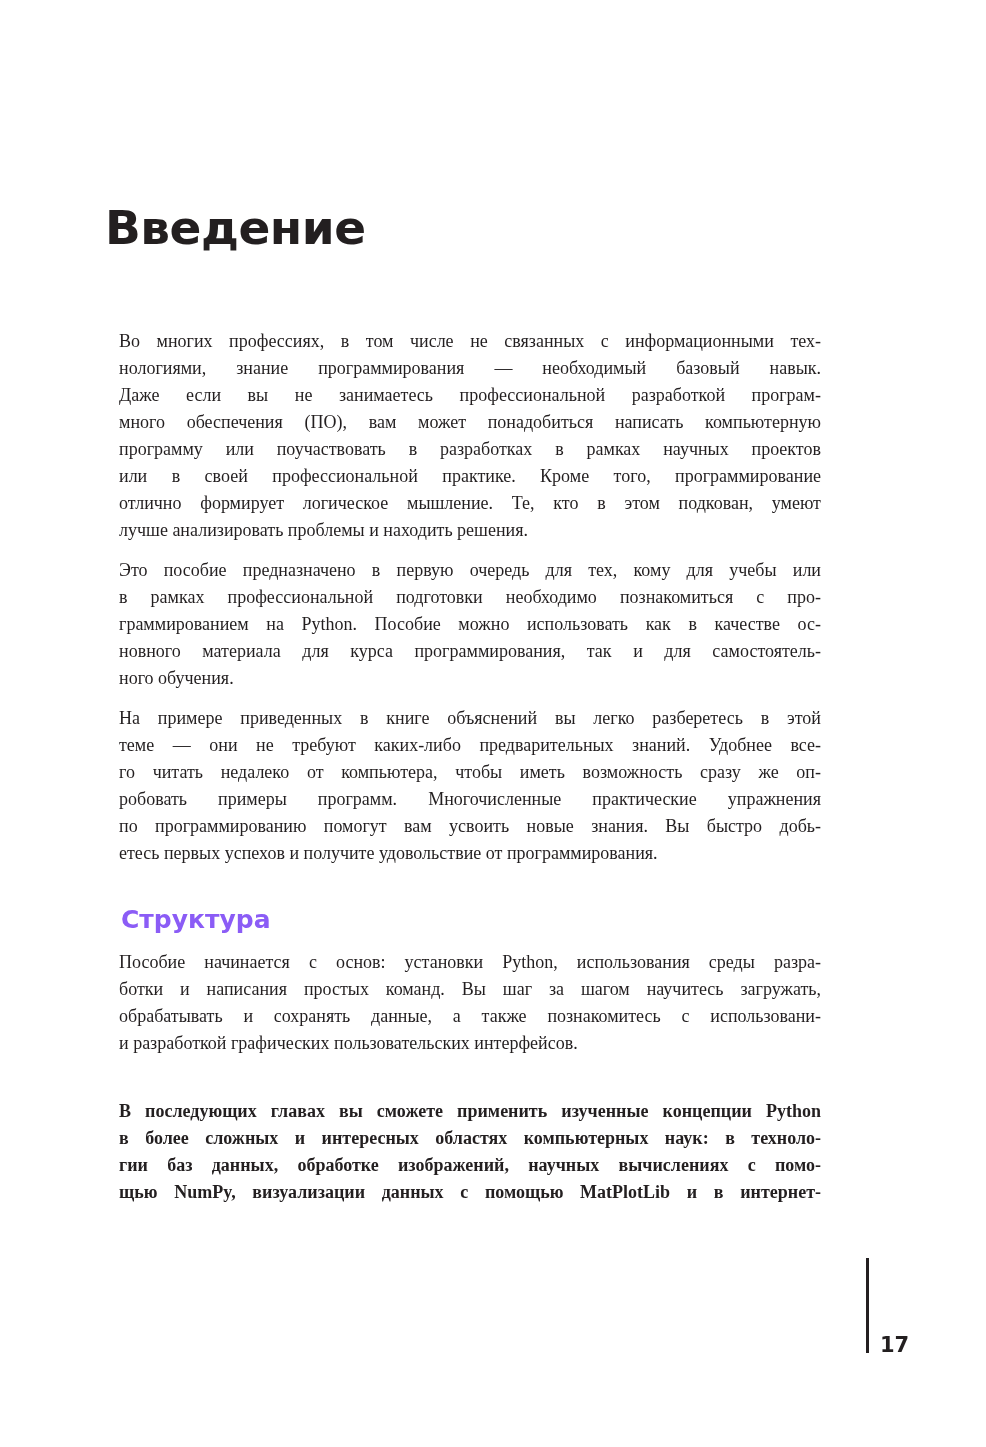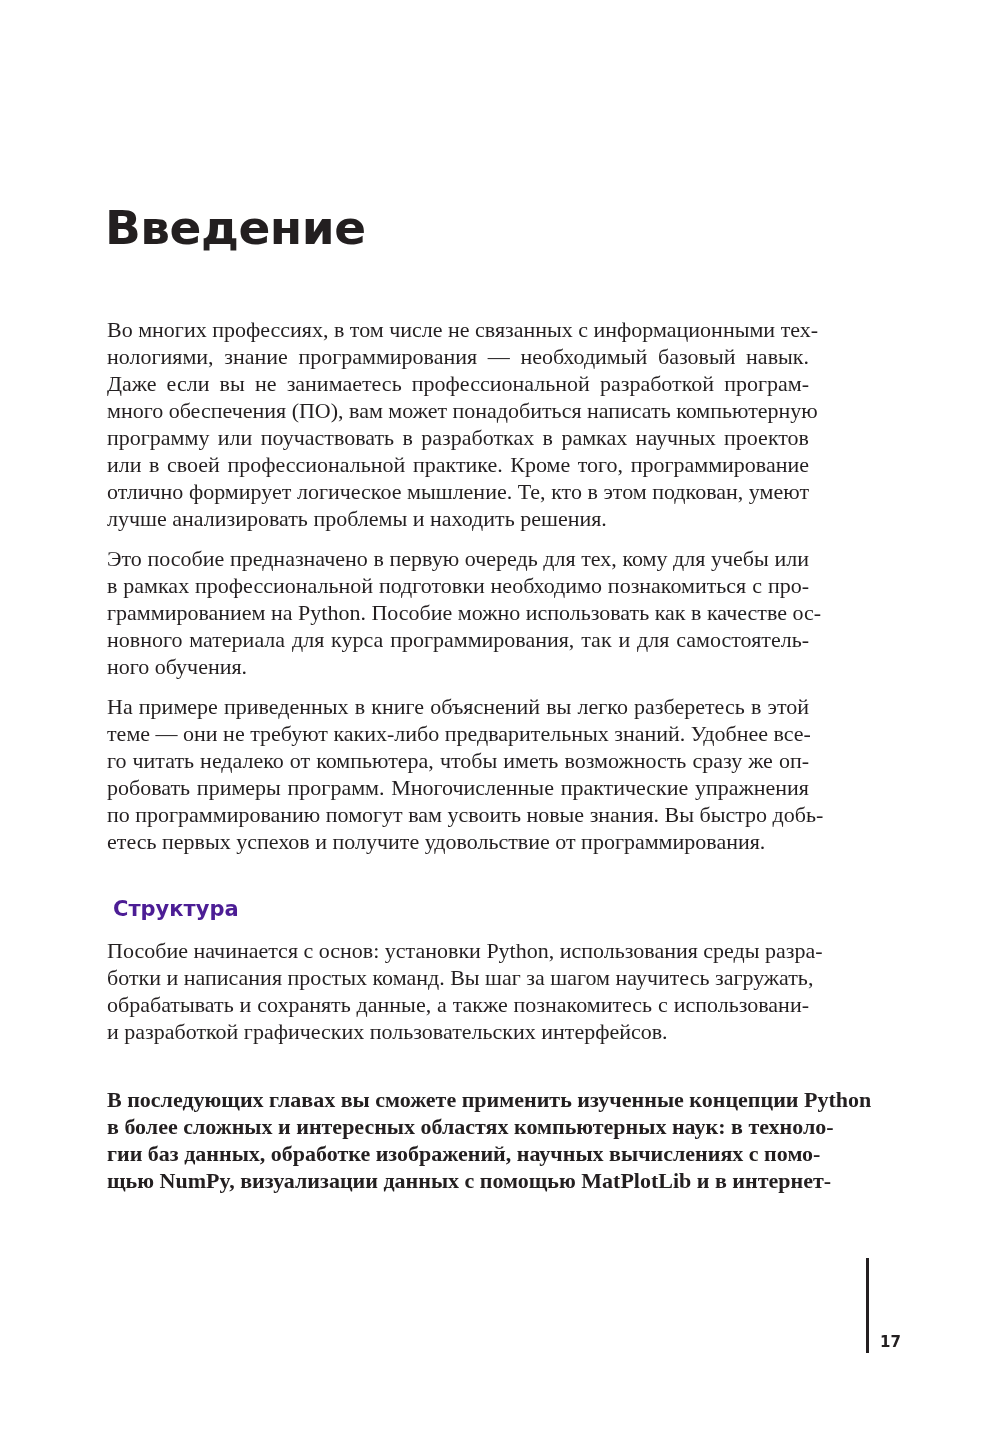--- a/index.html
+++ b/index.html
@@ -5,34 +5,34 @@
     html, body { margin: 0; padding: 0; background: #ffffff; }
     body { width: 986px; height: 1447px; position: relative; overflow: hidden; color: #231f20; }
     .page { position: absolute; left: 0; top: 0; width: 932px; height: 1447px; }
     .title {
       position: absolute; left: 105px; top: 200px;
       font-family: "DejaVu Sans", sans-serif; font-weight: bold;
       font-size: 47px; letter-spacing: -0.5px; margin: 0; color: #231f20;
     }
     .body-block {
       position: absolute; left: 107px; width: 702px;
-      font-family: "Liberation Serif", serif; font-size: 22px;
-      line-height: 27px; color: #231f20; margin: 0;
+      font-family: "Liberation Serif", serif; font-size: 18px;
+      line-height: 27px; color: #231f20; margin: 12px;
     }
     .line { display: block; text-align: justify; text-align-last: justify; white-space: nowrap; height: 27px; }
     .line.last { text-align-last: left; }
     .subtitle {
       position: absolute; left: 107px; top: 891px;
       font-family: "DejaVu Sans", sans-serif; font-weight: bold;
-      font-size: 21px; margin: 6px; color: #4c1d95;
+      font-size: 25px; margin: 14px; color: #8b5cf6;
     }
     .rule { position: absolute; left: 866px; top: 1258px; width: 3px; height: 95px; background: #231f20; }
     .page-number {
       position: absolute; left: 880px; top: 1333px;
-      font-family: "DejaVu Sans", sans-serif; font-weight: bold; font-size: 15px; color: #231f20;
+      font-family: "DejaVu Sans", sans-serif; font-weight: bold; font-size: 21px; color: #231f20;
     }
   </style>
 </head>
 <body>
 
 <div class="page">
   <h1 class="title">Введение</h1>
 
   <div class="body-block" style="top:316px;">
     <span class="line">Во многих профессиях, в том числе не связанных с информационными тех-</span>

